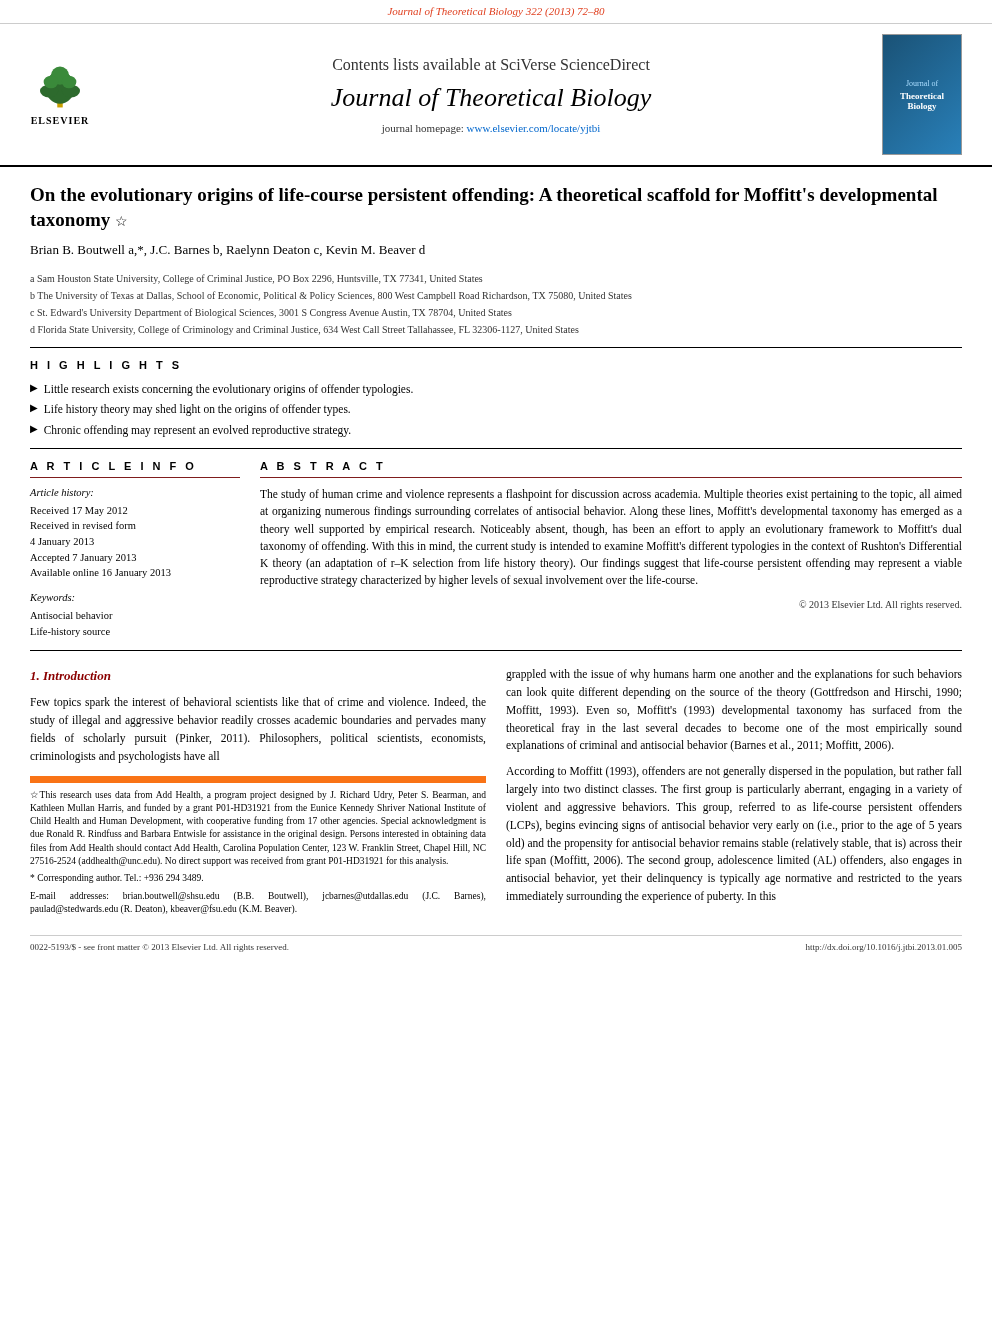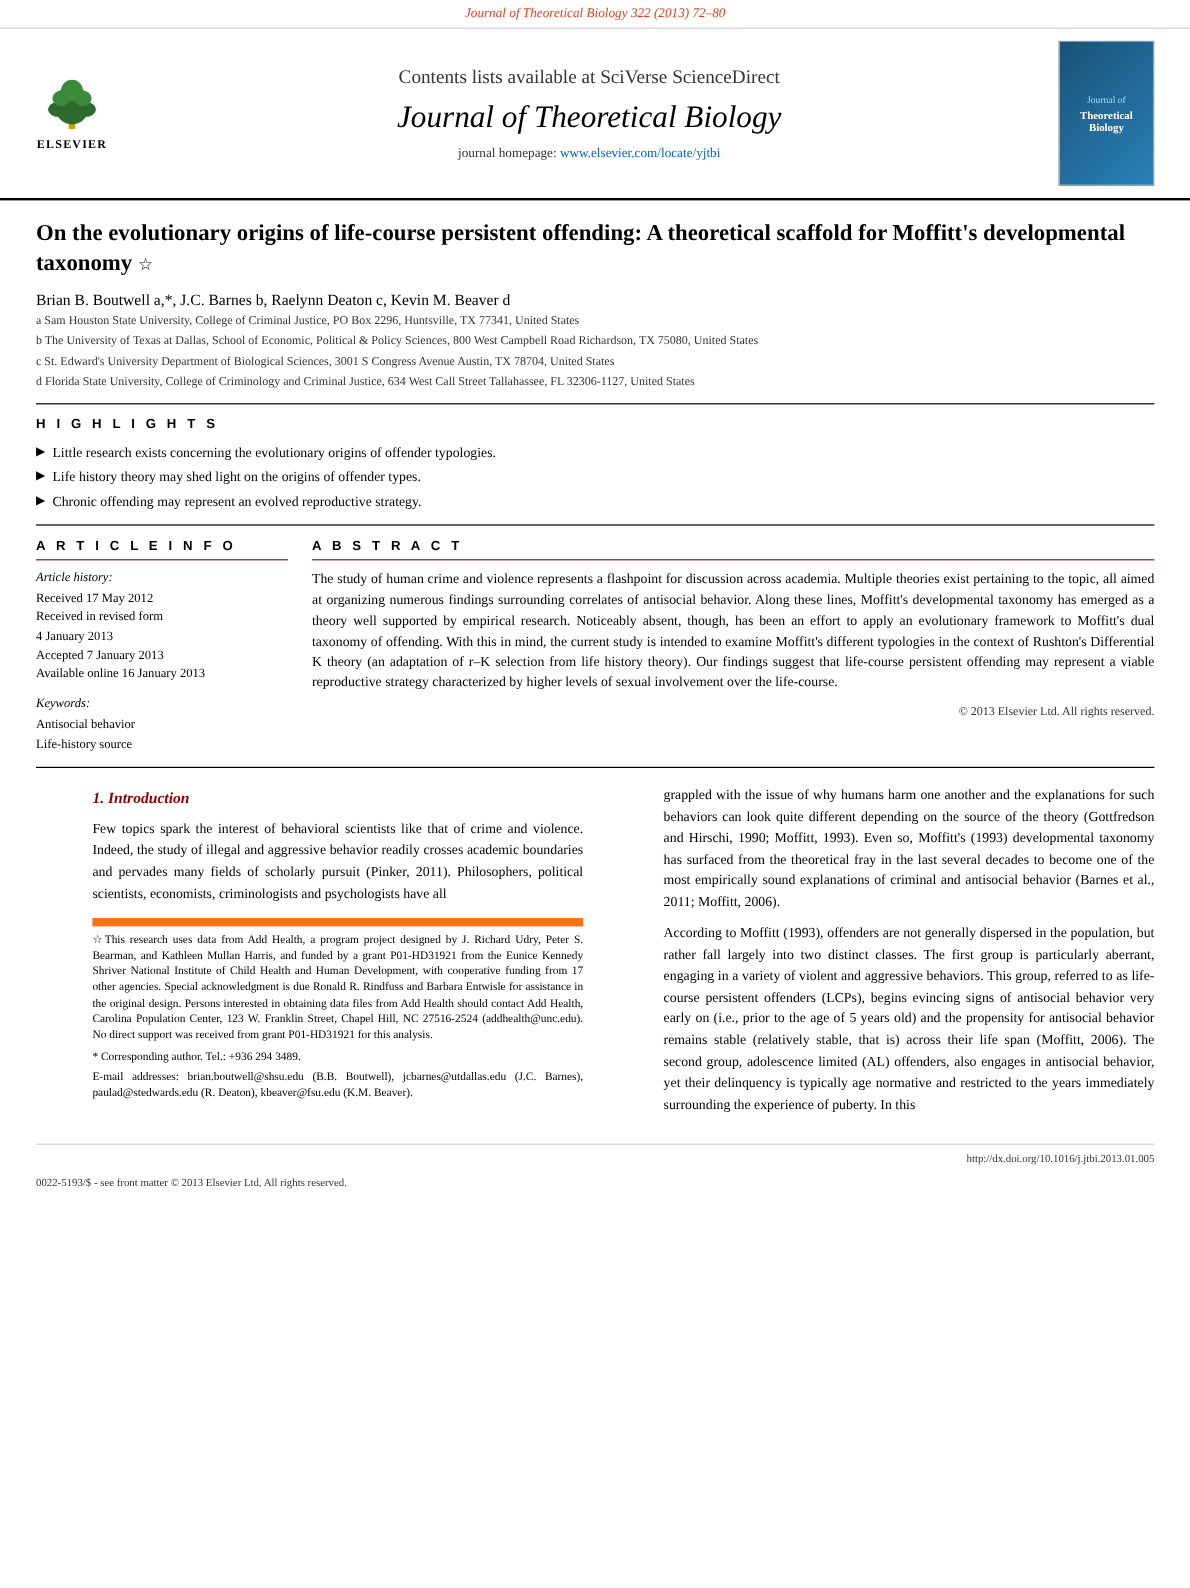--- a/index.html
+++ b/index.html
@@ -101,21 +101,21 @@
       font-weight: bold;
       margin: 15px 0 8px 0;
       line-height: 1.3;
     }
     .star-note {
       font-size: 14px;
       font-weight: normal;
     }
     .authors {
       font-size: 13px;
-      margin-bottom: 1px;
+      margin-bottom: 12px;
       color: #000;
     }
     .affiliations {
       font-size: 10px;
       color: #333;
       margin-bottom: 10px;
       line-height: 1.5;
     }
     .affiliations div {
       margin-bottom: 2px;
@@ -204,21 +204,20 @@
     }
     .two-col-body {
       display: flex;
       gap: 20px;
     }
     .body-col {
       flex: 1;
       font-size: 11.5px;
       line-height: 1.55;
       text-align: justify;
-      margin-left: 47px;
     }
     .section-title {
       font-size: 13px;
       font-weight: bold;
       font-style: italic;
       color: #8B0000;
       margin-bottom: 8px;
     }
     .body-text {
       margin-bottom: 8px;
@@ -239,21 +238,20 @@
       margin-top: 15px;
       border-top: 1px solid #ccc;
       padding-top: 5px;
       font-size: 9.5px;
       color: #333;
       display: flex;
       justify-content: space-between;
     }
     .issn-text {
       font-size: 9px;
-      margin-top: 20px;
     }
     .doi-text {
       font-size: 9px;
     }
   </style>
 </head>
 <body>
 
 <div class="top-bar">
   <span>Journal of Theoretical Biology 322 (2013) 72–80</span>

